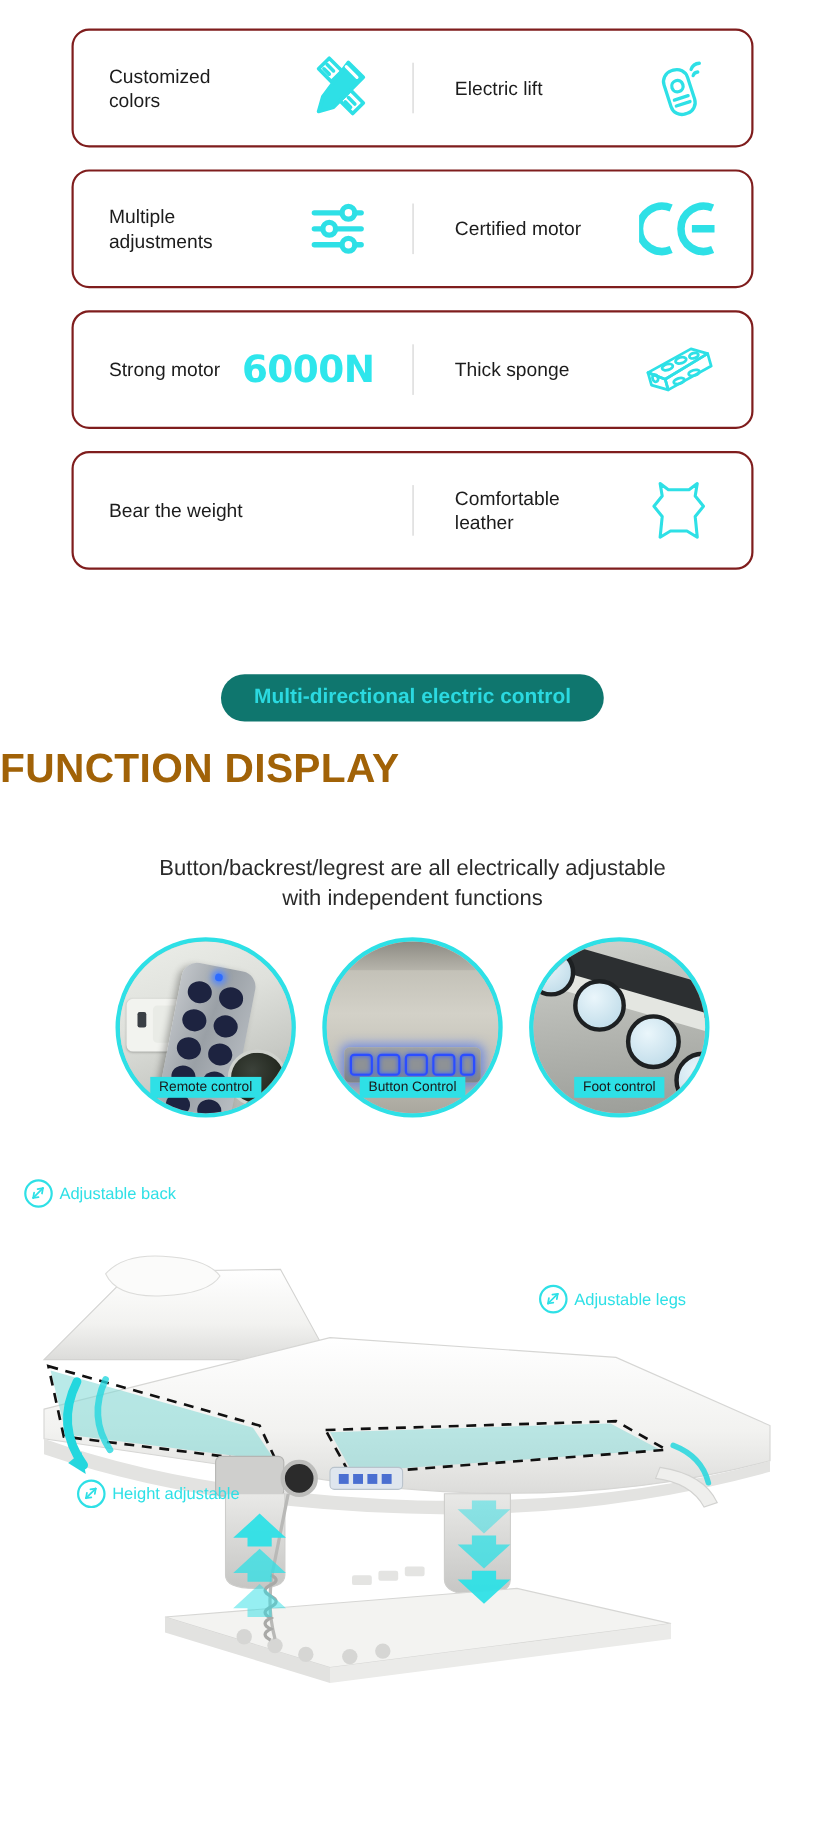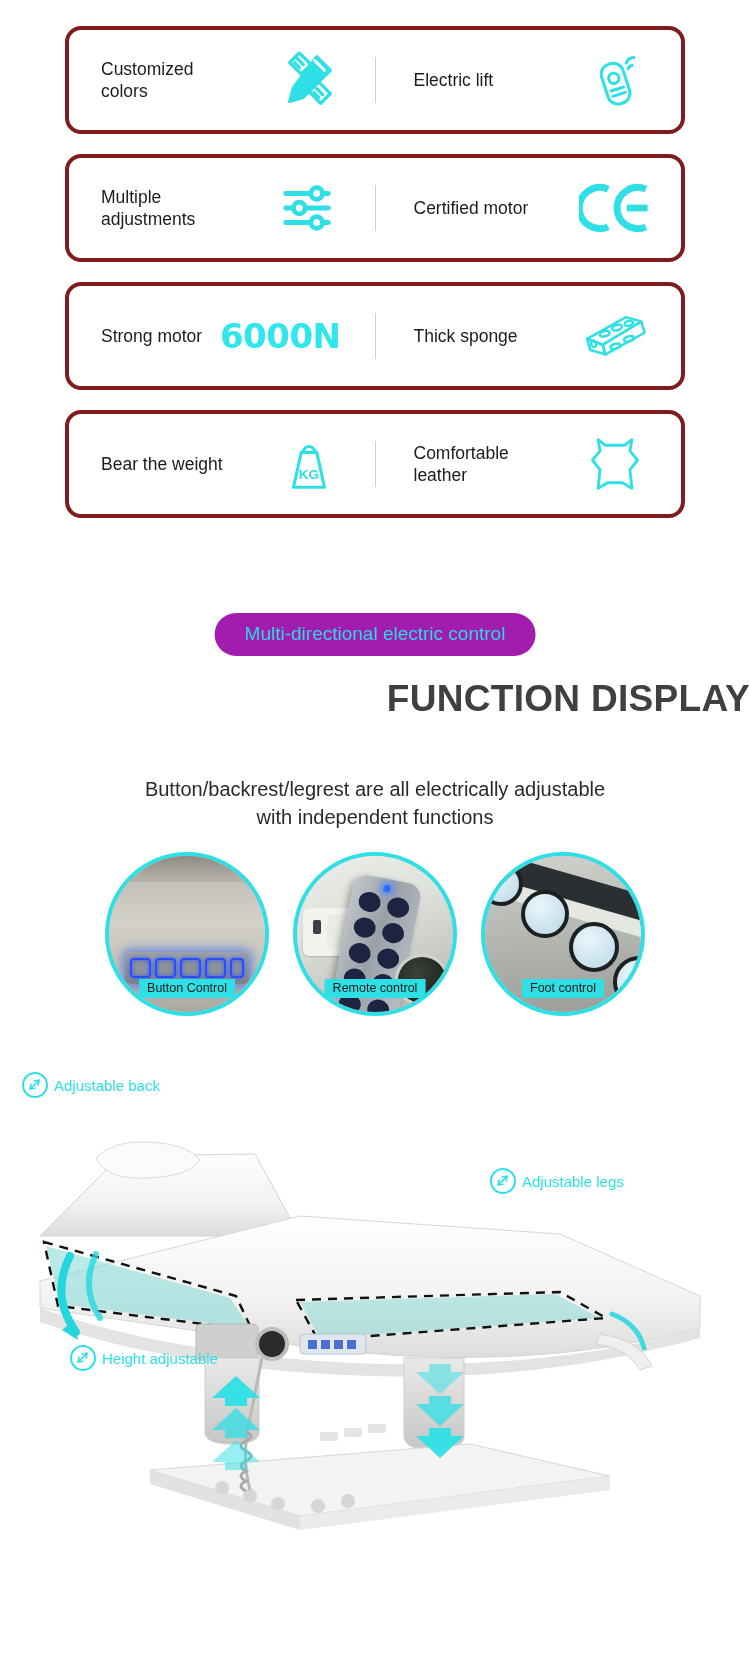--- a/index.html
+++ b/index.html
@@ -9,21 +9,21 @@
     font-family: "Liberation Sans", sans-serif;
     overflow: hidden;
   }
   .page { position: relative; width: 750px; height: 1668px; background:#fff; }
 
   
   .cards { position: absolute; top: 26px; left: 0; width: 750px; }
   .card {
     margin: 0 auto 20px auto;
     width: 620px; height: 108px;
-    border: 4px solid #7f1d1d;
+    border: 2px solid #7f1d1d;
     border-radius: 16px;
     background: #fff;
     display: flex;
     align-items: center;
   }
   .card-half {
     flex: 1 1 50%;
     height: 100%;
     display: flex;
     align-items: center;
@@ -52,32 +52,32 @@
   .thrust-value {
     margin-left: auto; margin-right: 34px;
     font-size: 34px; font-weight: 800; letter-spacing: -0.5px;
     color: #2ee6ec;
     font-family: "DejaVu Sans", sans-serif;
   }
 
   
   .pill {
     position: absolute; top: 613px; left: 50%; transform: translateX(-50%);
-    background: #a21caf; color: #2bd9e0;
+    background: #0f766e; color: #2bd9e0;
     border-radius: 26px;
     padding: 10px 30px 11px 30px;
-    font-size: 19px; font-weight: 400;
+    font-size: 19px; font-weight: 700;
     white-space: nowrap;
   }
 
   
   .h1 {
     position: absolute; top: 676px; left: 0; width: 750px;
-    text-align: right;
-    font-size: 37px; font-weight: 700; color: #404040;
+    text-align: left;
+    font-size: 37px; font-weight: 700; color: #a16207;
     letter-spacing: 0.3px; line-height: 1.26;
   }
   .h1 .l2 { display:block; font-size: 37px; }
   .sub {
     position: absolute; top: 775px; left: 0; width: 750px;
     text-align: center;
     font-size: 20px; color: #2a2a2a; line-height: 1.42;
   }
 
   
@@ -249,27 +249,20 @@
               <ellipse cx="16" cy="34" rx="3" ry="4"></ellipse>
             </g>
           </svg>
         </div>
       </div>
     </div>
 
     <div class="card">
       <div class="card-half">
         <div class="feat-label wide">Bear the weight</div>
-        <div class="feat-icon">
-          <svg width="62" height="62" viewBox="0 0 64 64" fill="none" stroke="#2ee0e6" stroke-width="3.2" stroke-linejoin="round">
-            <path d="M24 20 L16 56 H48 L40 20 Z"></path>
-            <path d="M26 20 a6 6 0 1 1 12 0"></path>
-            <text x="32" y="47" font-family="Liberation Sans, sans-serif" font-size="14" font-weight="700" fill="#2ee0e6" stroke="none" text-anchor="middle">KG</text>
-          </svg>
-        </div>
       </div>
       <div class="divider"></div>
       <div class="card-half right">
         <div class="feat-label">Comfortable<br>leather</div>
         <div class="feat-icon">
           <svg width="58" height="60" viewBox="0 0 60 64" fill="none" stroke="#2ee0e6" stroke-width="3" stroke-linejoin="round">
             <path d="M12 6 L20 12 L40 12 L48 6 L46 18 L54 28 L46 38 L48 58 L38 52 L22 52 L12 58 L14 38 L6 28 L14 18 Z"></path>
           </svg>
         </div>
       </div>
@@ -281,61 +274,61 @@
 
   <div class="h1">
     <span>FUNCTION DISPLAY</span>
   </div>
   <div class="sub">
     <span>Button/backrest/legrest are all electrically adjustable</span><br>
     <span>with independent functions</span>
   </div>
 
   <div class="circles">
+
+    <div class="circ-wrap">
+      <div class="circ">
+        <div class="ph ph1">
+          <div class="socket"></div>
+            <div class="socket2"></div>
+          <div class="remote">
+            <div class="led"></div>
+            <div class="btns">
+                <i></i>
+                <i></i>
+                <i></i>
+                <i></i>
+                <i></i>
+                <i></i>
+                <i></i>
+                <i></i>
+                <i></i>
+                <i></i>
+              </div>
+          </div>
+          <div class="knob"></div>
+        </div>
+      </div>
+      <div class="circ-cap">Remote control</div>
+    </div>
 
     <div class="circ-wrap">
       <div class="circ">
         <div class="ph ph2">
           <div class="lip"></div>
           <div class="strip">
               <b></b>
               <b></b>
               <b></b>
               <b></b>
               <b></b>
             </div>
         </div>
       </div>
       <div class="circ-cap">Button Control</div>
-    </div>
-
-    <div class="circ-wrap">
-      <div class="circ">
-        <div class="ph ph1">
-          <div class="socket"></div>
-            <div class="socket2"></div>
-          <div class="remote">
-            <div class="led"></div>
-            <div class="btns">
-                <i></i>
-                <i></i>
-                <i></i>
-                <i></i>
-                <i></i>
-                <i></i>
-                <i></i>
-                <i></i>
-                <i></i>
-                <i></i>
-              </div>
-          </div>
-          <div class="knob"></div>
-        </div>
-      </div>
-      <div class="circ-cap">Remote control</div>
     </div>
 
     <div class="circ-wrap">
       <div class="circ">
         <div class="ph ph3">
           <div class="bar"></div>
             <div class="rail"></div>
           <div class="p p1"></div>
             <div class="p p2"></div>
             <div class="p p3"></div>

